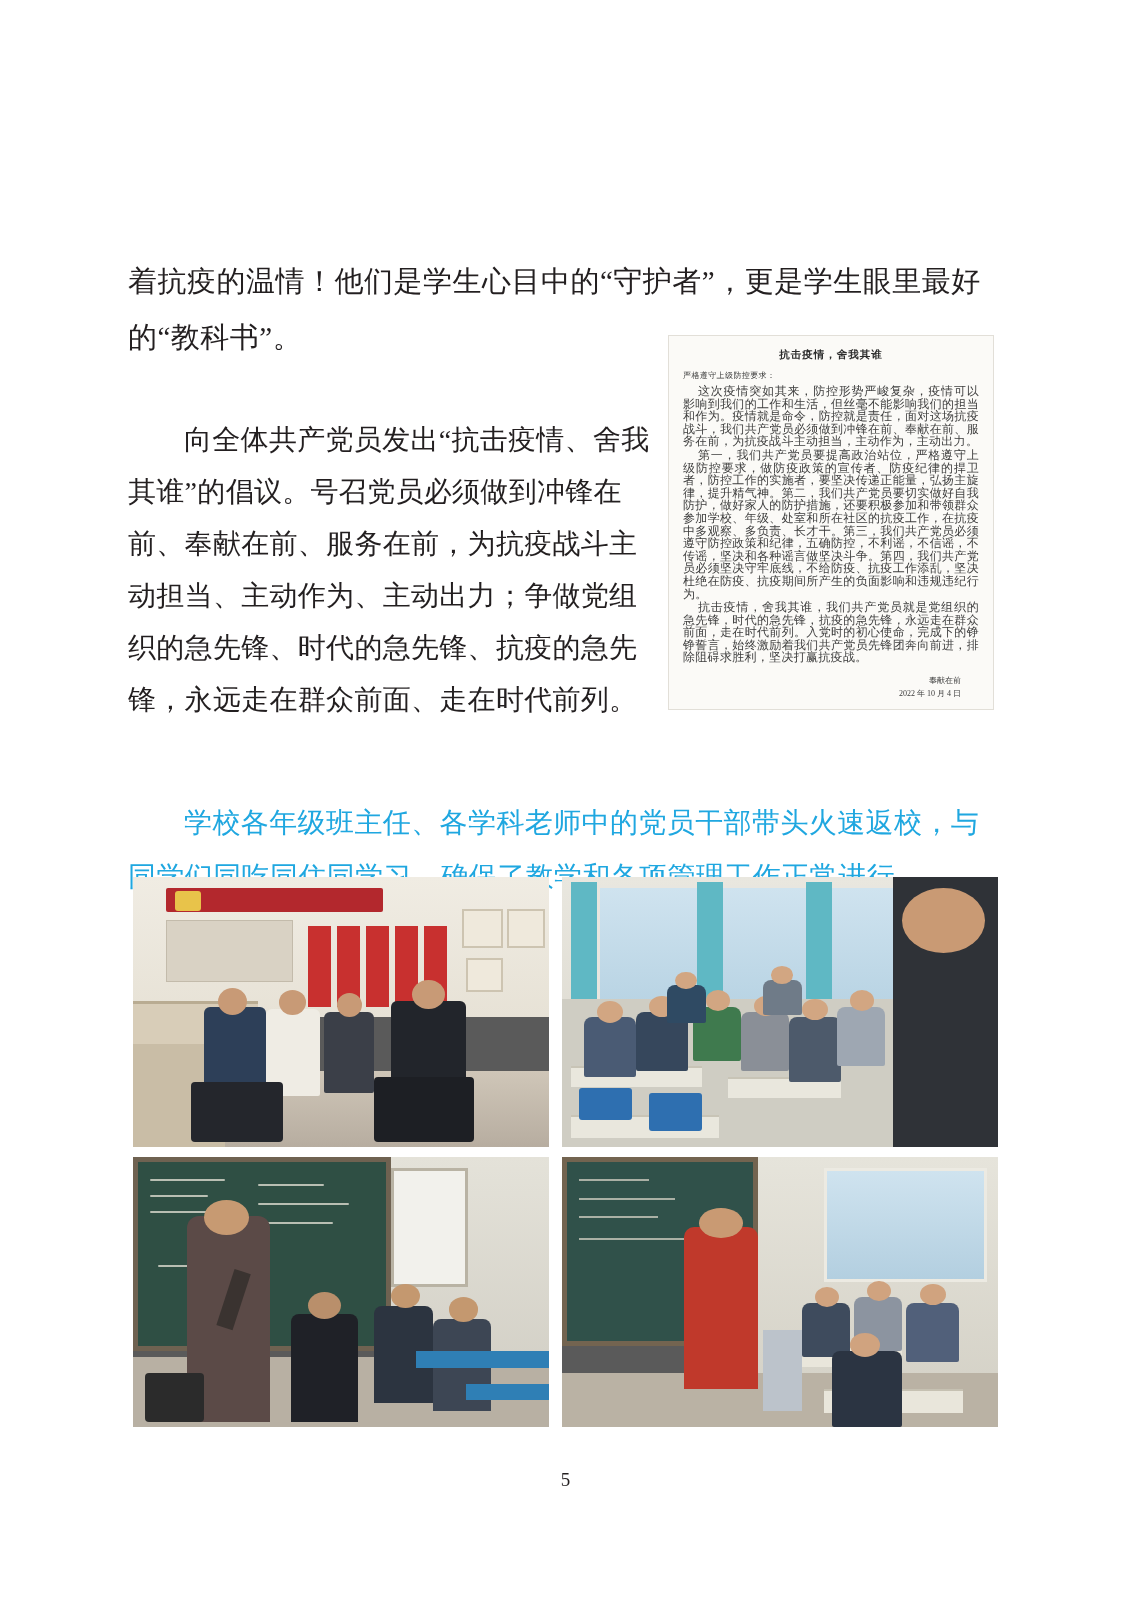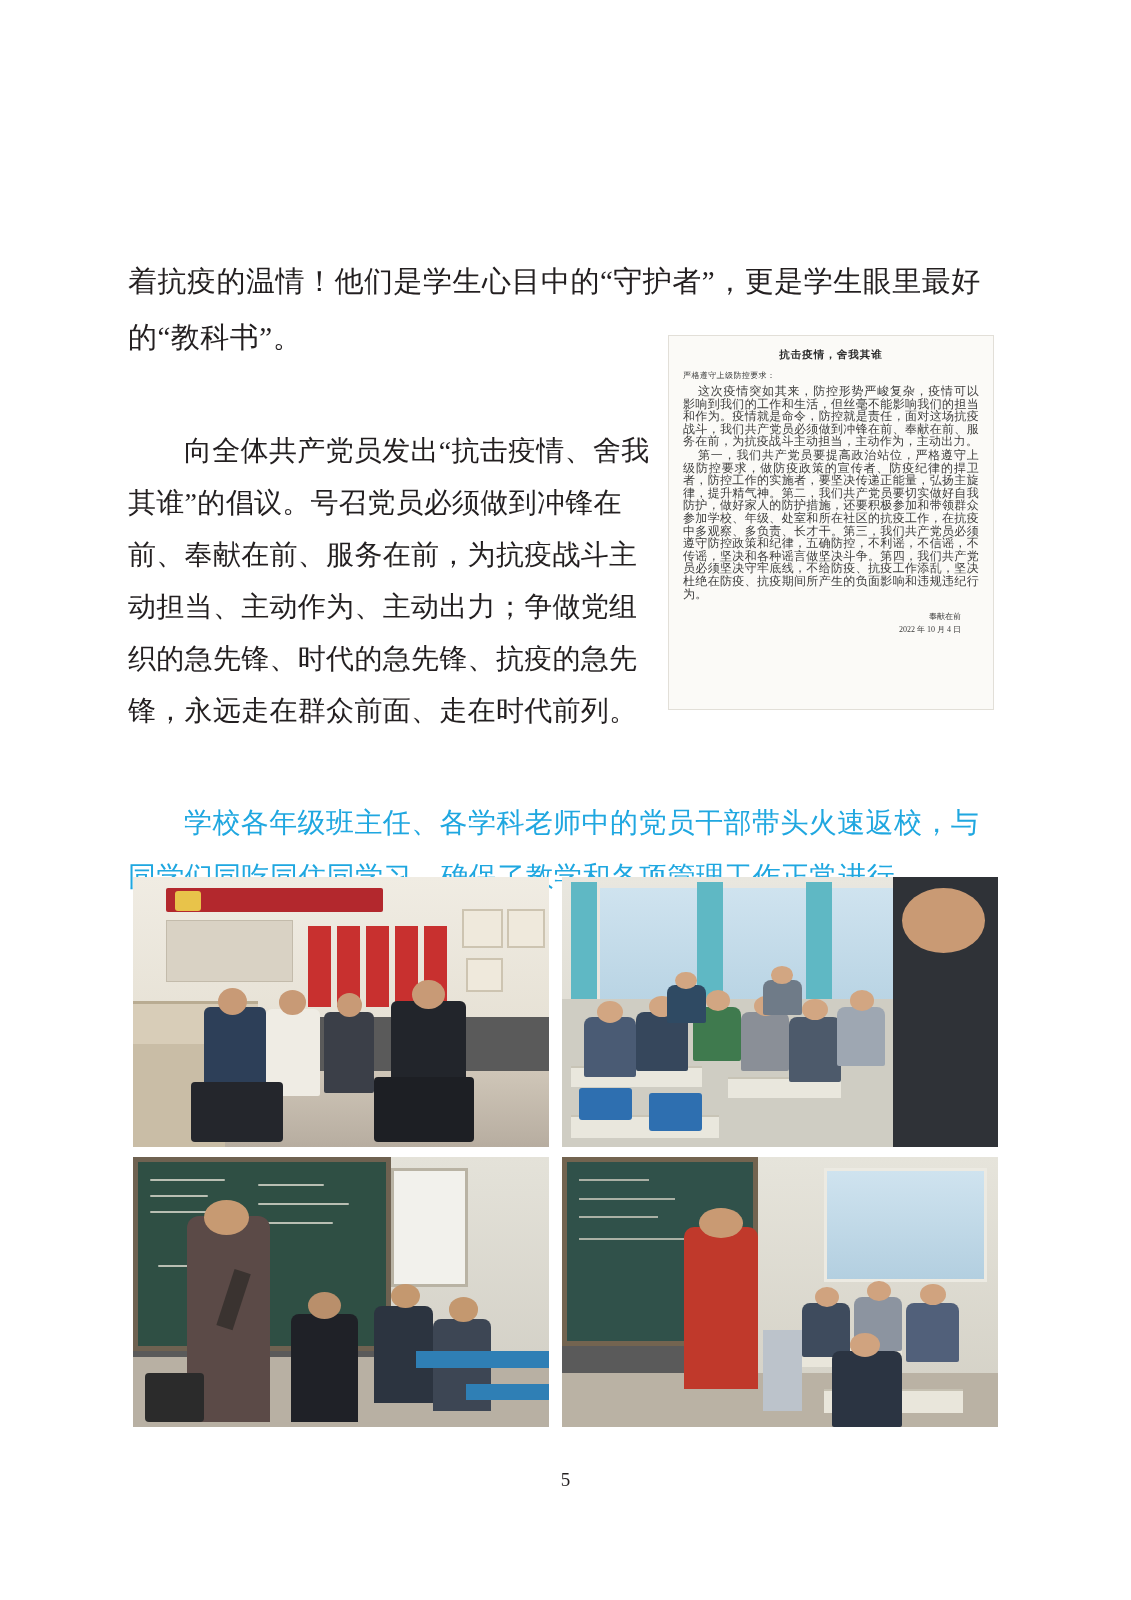--- a/index.html
+++ b/index.html
@@ -33,21 +33,21 @@
     top: 330px;
     font-size: 28px;
     color: #d1161b;
     letter-spacing: 1px;
     font-weight: 500;
   }
 
   .body-column {
     position: absolute;
     left: 128px;
-    top: 397px;
+    top: 386px;
     width: 530px;
     font-size: 28px;
     line-height: 52px;
     color: #231f20;
     text-indent: 56px;
     letter-spacing: 0.3px;
   }
 
   
   .letter-doc {
@@ -182,20 +182,21 @@
   <p class="intro-para">着抗疫的温情！他们是学生心目中的“守护者”，更是学生眼里最好的“教科书”。</p>
 
 
   <p class="body-column">向全体共产党员发出“抗击疫情、舍我其谁”的倡议。号召党员必须做到冲锋在前、奉献在前、服务在前，为抗疫战斗主动担当、主动作为、主动出力；争做党组织的急先锋、时代的急先锋、抗疫的急先锋，永远走在群众前面、走在时代前列。</p>
 
   <div class="letter-doc">
     <div class="letter-title">抗击疫情，舍我其谁</div>
     <div class="letter-salutation">严格遵守上级防控要求：</div>
     <p class="letter-p">这次疫情突如其来，防控形势严峻复杂，疫情可以影响到我们的工作和生活，但丝毫不能影响我们的担当和作为。疫情就是命令，防控就是责任，面对这场抗疫战斗，我们共产党员必须做到冲锋在前、奉献在前、服务在前，为抗疫战斗主动担当，主动作为，主动出力。</p>
     <p class="letter-p">第一，我们共产党员要提高政治站位，严格遵守上级防控要求，做防疫政策的宣传者、防疫纪律的捍卫者，防控工作的实施者，要坚决传递正能量，弘扬主旋律，提升精气神。第二，我们共产党员要切实做好自我防护，做好家人的防护措施，还要积极参加和带领群众参加学校、年级、处室和所在社区的抗疫工作，在抗疫中多观察、多负责、长才干。第三，我们共产党员必须遵守防控政策和纪律，五确防控，不利谣，不信谣，不传谣，坚决和各种谣言做坚决斗争。第四，我们共产党员必须坚决守牢底线，不给防疫、抗疫工作添乱，坚决杜绝在防疫、抗疫期间所产生的负面影响和违规违纪行为。</p>
+    <p class="letter-p">抗击疫情，舍我其谁，我们共产党员就是党组织的急先锋，时代的急先锋，抗疫的急先锋，永远走在群众前面，走在时代前列。入党时的初心使命，完成下的铮铮誓言，始终激励着我们共产党员先锋团奔向前进，排除阻碍求胜利，坚决打赢抗疫战。</p>
     <div class="letter-sign">
       <div>奉献在前</div>
       <div>2022 年 10 月 4 日</div>
     </div>
   </div>
 
   <p class="caption-blue">学校各年级班主任、各学科老师中的党员干部带头火速返校，与同学们同吃同住同学习，确保了教学和各项管理工作正常进行。</p>
 
   <div class="photo" id="photo-1">
     <div class="inner">

